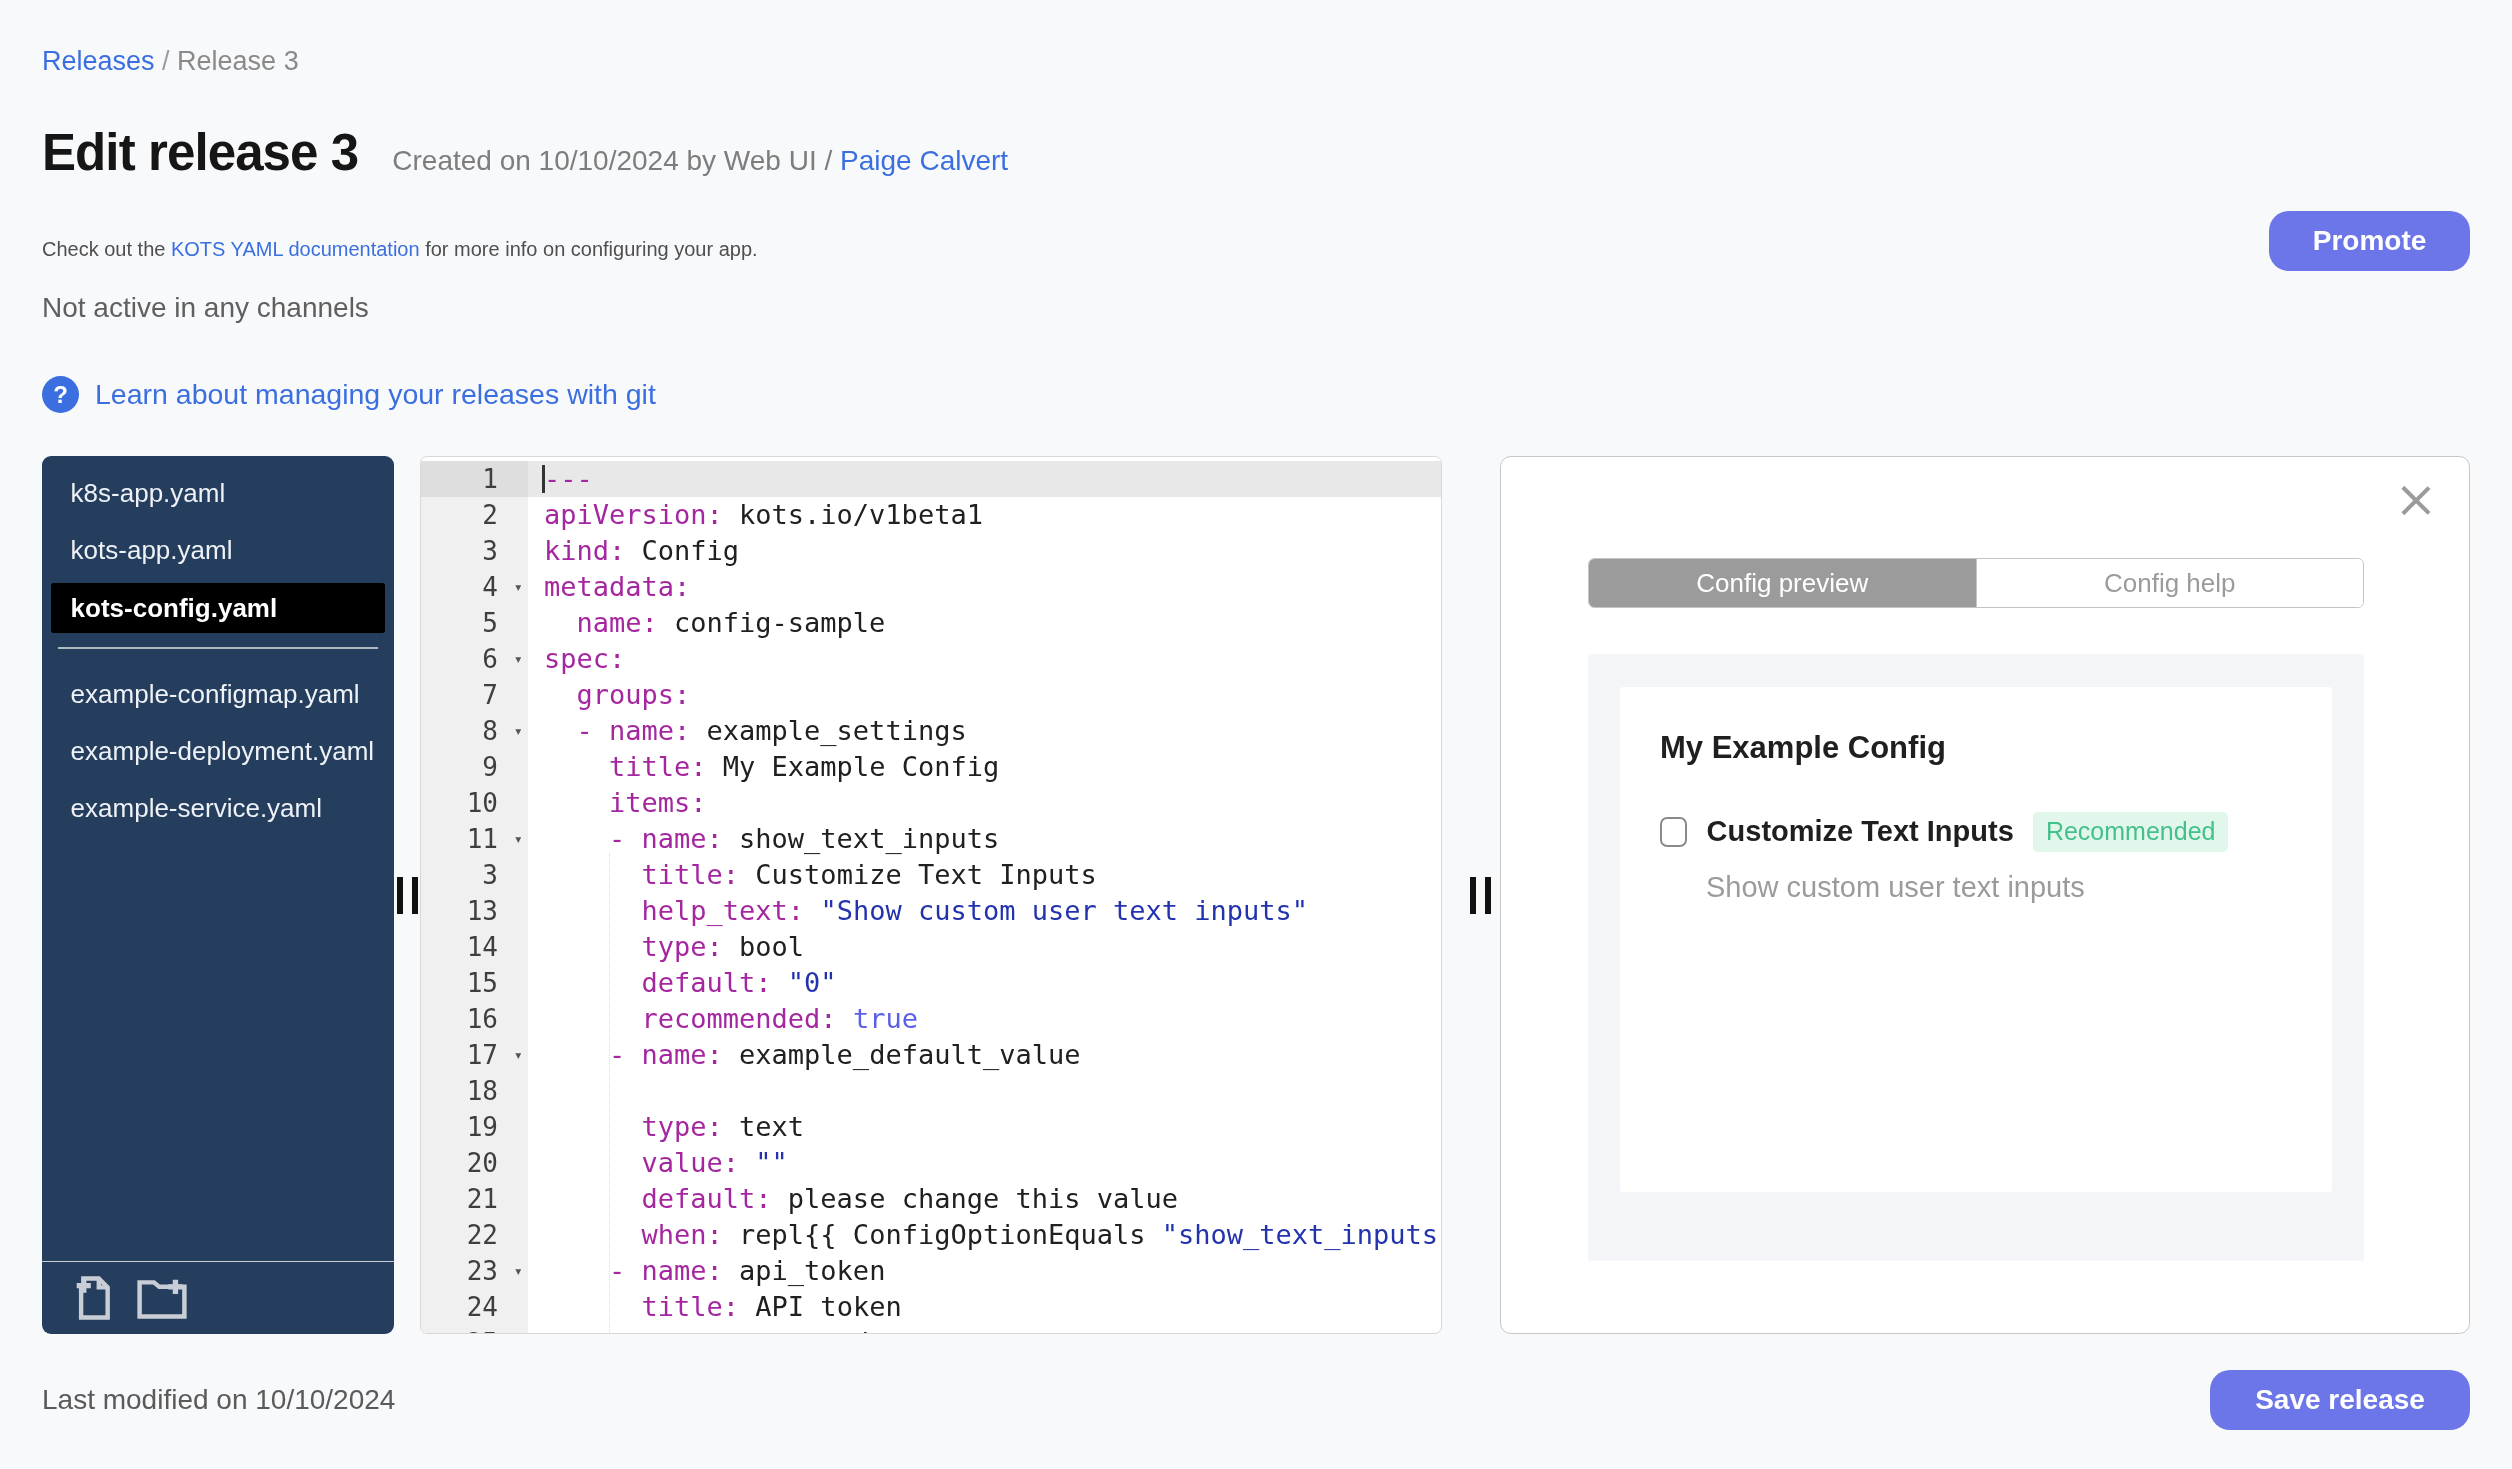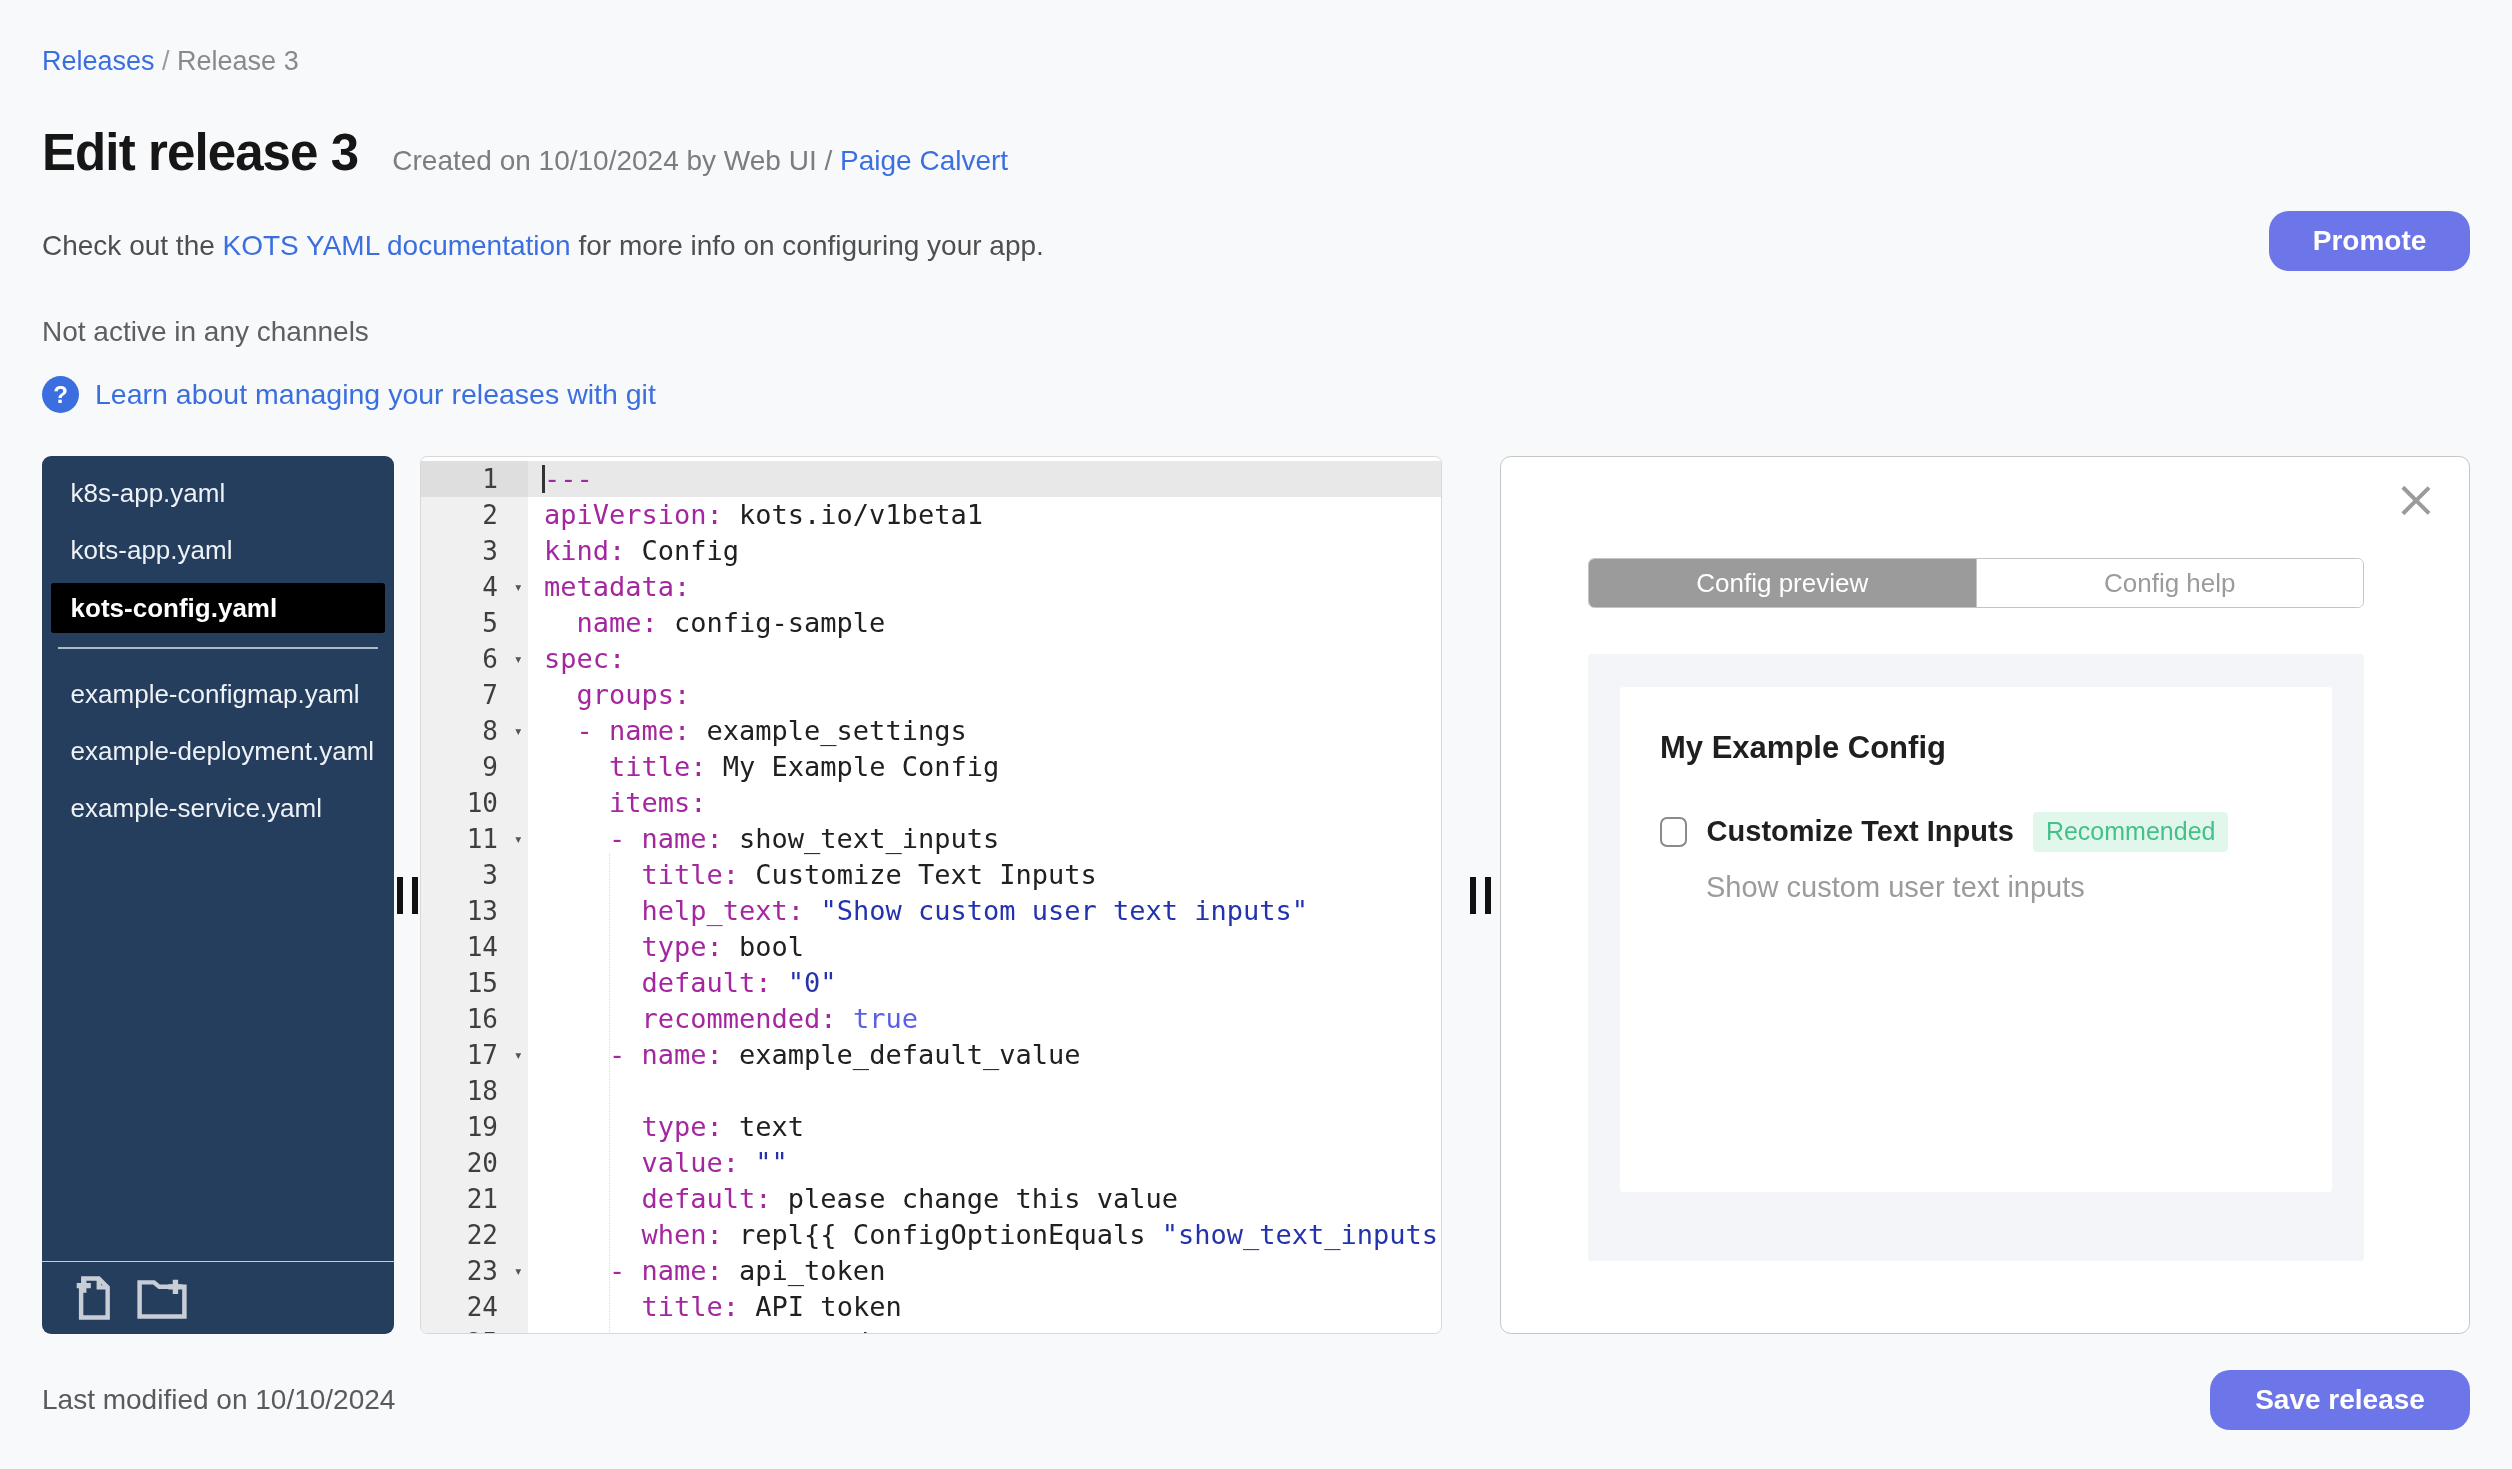--- a/index.html
+++ b/index.html
@@ -17,24 +17,24 @@
   .breadcrumb { position:absolute; left:42px; top:46px; font-size:27px; }
   .crumb-link { color:#3b6fe0; cursor:pointer; }
   .crumb-sep { color:#9b9b9b; }
   .crumb-current { color:#8a8a8a; }
 
   .title-row { position:absolute; left:42px; top:123px; display:flex; align-items:baseline; gap:34px; }
   .page-title { font-size:51px; font-weight:700; color:#161616; letter-spacing:-0.9px; }
   .created-text { font-size:28px; color:#7d7d7d; }
   .created-author { color:#3b6fe0; cursor:pointer; }
 
-  .docs-row { position:absolute; left:42px; top:230px; font-size:28px; color:#4f4f4f; }
+  .docs-row { position:absolute; left:42px; top:238px; font-size:20px; color:#4f4f4f; }
   .docs-link { color:#3b6fe0; cursor:pointer; }
 
-  .channels-status { position:absolute; left:42px; top:292px; font-size:28px; color:#5f5f5f;margin-top:24px; }
+  .channels-status { position:absolute; left:42px; top:292px; font-size:28px; color:#5f5f5f; }
 
   .git-row { position:absolute; left:42px; top:376px; display:flex; align-items:center; gap:16px; }
   .help-circle {
     width:37px; height:37px; border-radius:50%;
     background:#3b6fe0; color:#fff; font-size:24px; font-weight:700;
     display:flex; align-items:center; justify-content:center;
   }
   .git-link { font-size:28.5px; color:#3b6fe0; cursor:pointer; }
 
   .btn {

